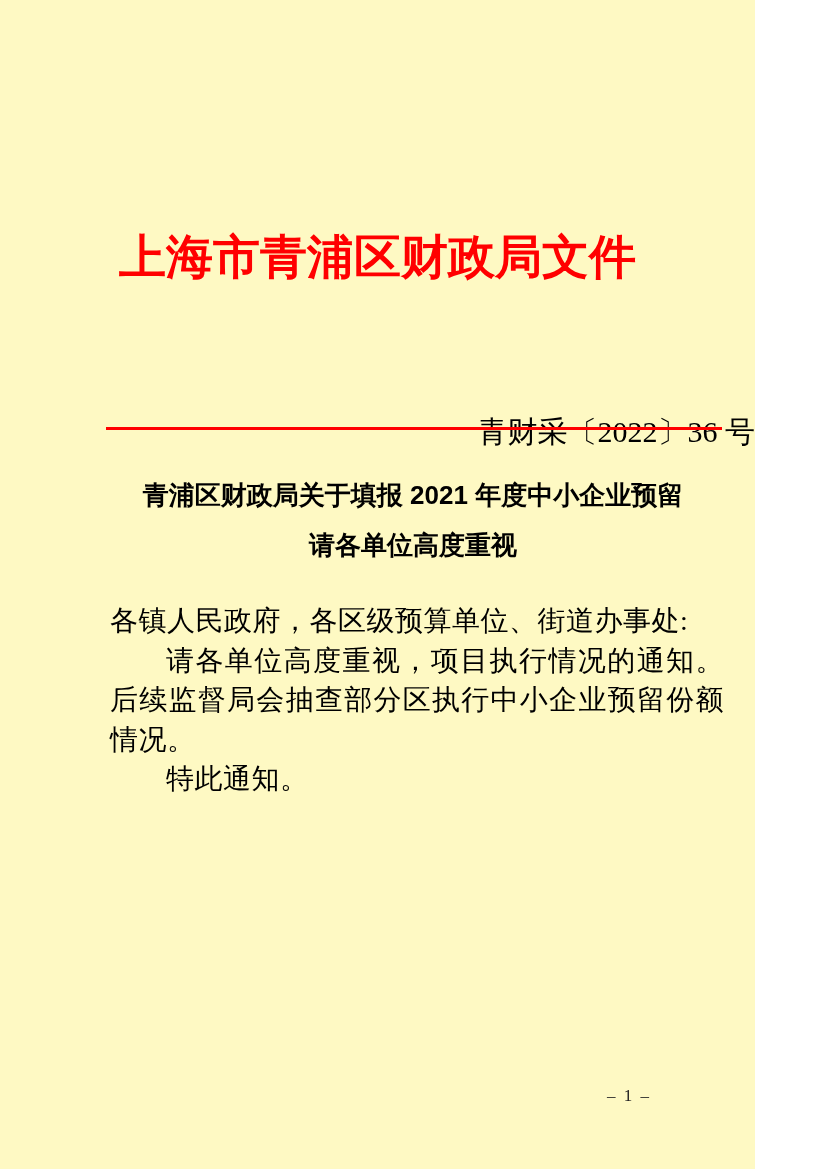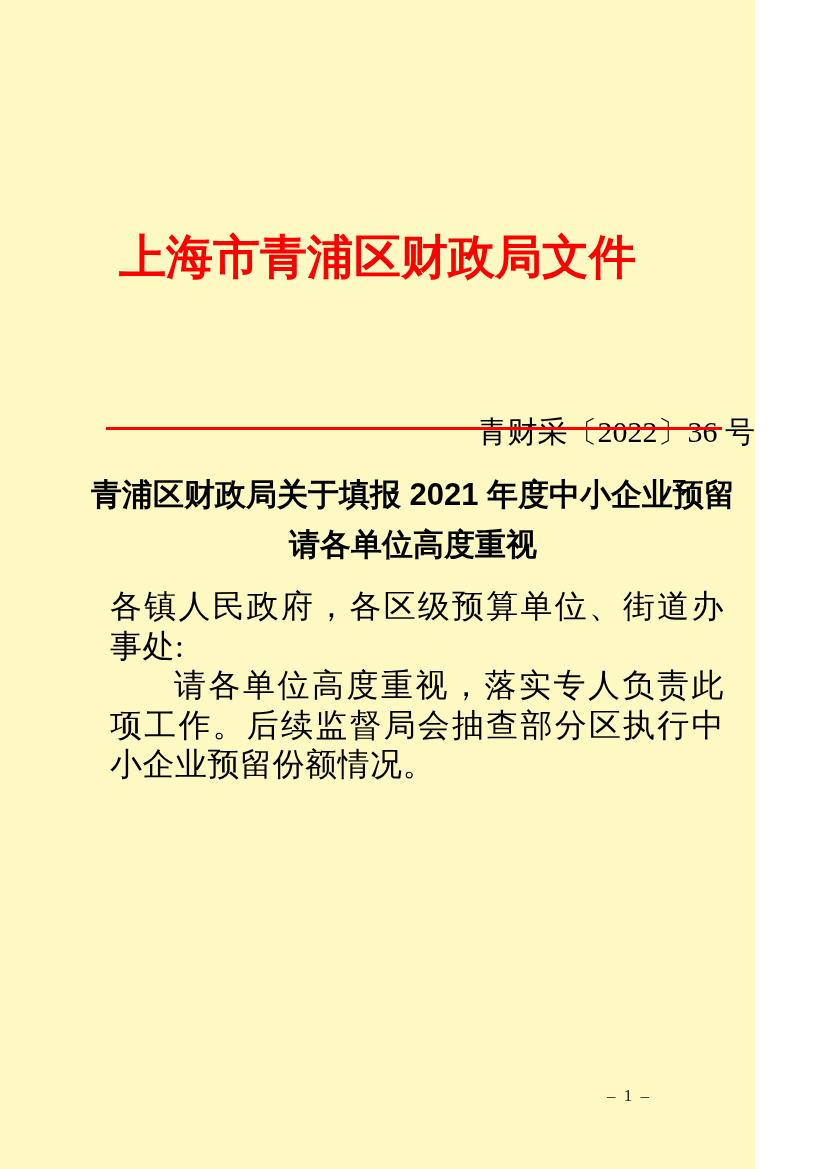--- a/index.html
+++ b/index.html
@@ -60,36 +60,36 @@
 
   
   .doc-title {
     position: absolute;
     top: 470px;
     left: 80px;
     width: 666px;
     text-align: center;
     font-family: "Liberation Sans", "DejaVu Sans", sans-serif;
     font-weight: bold;
-    font-size: 31px;
+    font-size: 26px;
     line-height: 50px;
     color: #000000;
   }
   .doc-title .title-line {
     display: block;
     white-space: nowrap;
   }
 
   
   .body-block {
     position: absolute;
-    top: 587px;
+    top: 601px;
     left: 110px;
     width: 614px;
-    font-size: 32px;
+    font-size: 28px;
     line-height: 39.5px;
     text-align: justify;
     letter-spacing: 0.5px;
     color: #000000;
   }
   .body-block p {
     text-indent: 2em;
     margin: 0;
   }
   .body-block p.no-indent {
@@ -119,18 +119,19 @@
 
   <div class="red-rule"></div>
 
   <h1 class="doc-title">
     <span class="title-line">青浦区财政局关于填报 2021 年度中小企业预留</span>
     <span class="title-line">请各单位高度重视</span>
   </h1>
 
   <div class="body-block">
     <p class="no-indent">各镇人民政府，各区级预算单位、街道办事处:</p>
-    <p>请各单位高度重视，落实专人负责此项工作。后续监督局会抽查部分区执行中小企业预留份额情况。</p>
+    <p>请各单位高度重视，项目执行情况的通知。后续监督局会抽查部分区执行中小企业预留份额情况。</p>
+    <p>特此通知。</p>
   </div>
 
   <div class="page-number">– 1 –</div>
 
 </div>
 
 </body></html>

